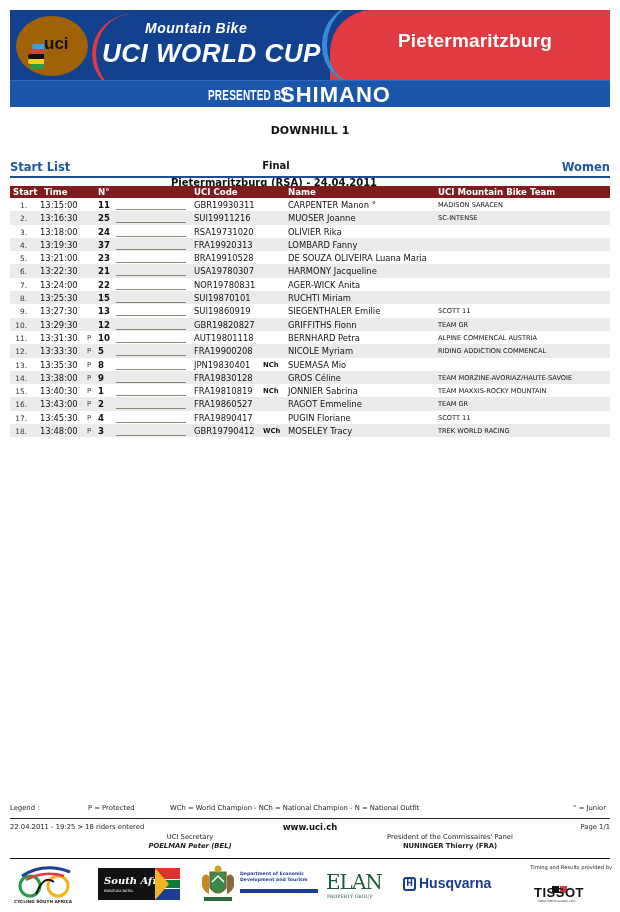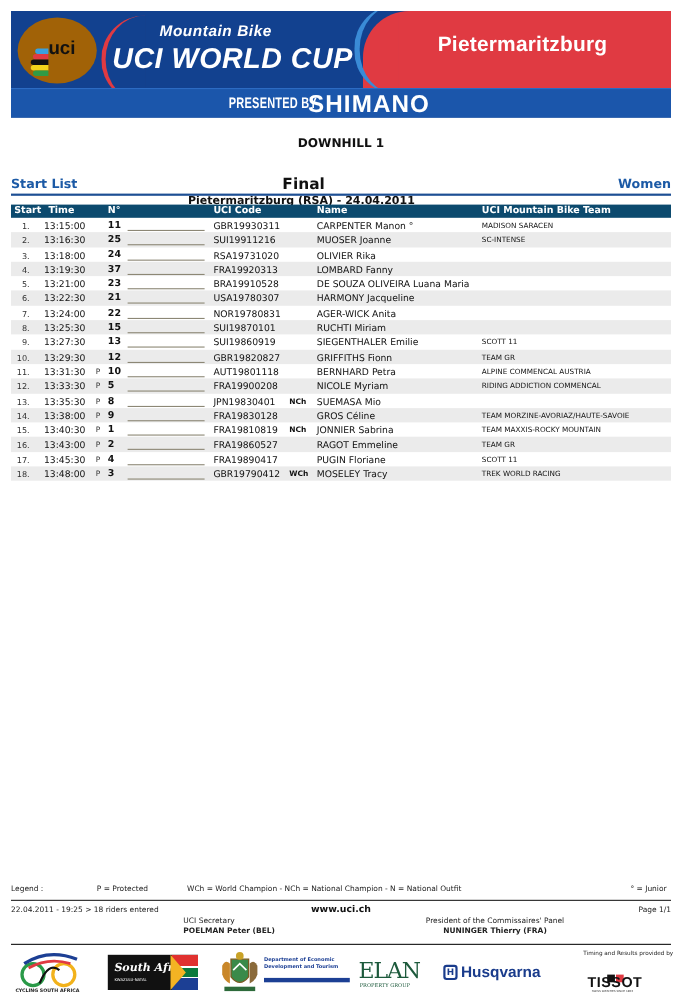--- a/index.html
+++ b/index.html
@@ -20,27 +20,27 @@
     .wc-sub { position: absolute; left: 135px; top: 10px; color: #fff; font-family: "Liberation Sans", sans-serif; font-style: italic; font-weight: bold; font-size: 14px; letter-spacing: 0.5px; }
     .wc-title { position: absolute; left: 92px; top: 28px; color: #fff; font-family: "Liberation Sans", sans-serif; font-style: italic; font-weight: bold; font-size: 26px; letter-spacing: 0.5px; }
     .banner-bottom { position: absolute; left: 0; top: 70px; width: 600px; height: 27px; background: #1b56ab; border-top: 1px solid #2c6bc3; }
     .presented { position: absolute; left: 198px; top: 6px; color: #fff; font-family: "Liberation Sans", sans-serif; font-weight: bold; font-size: 10px; letter-spacing: 0.2px; transform: scaleY(1.4); transform-origin: left top; }
     .shimano { position: absolute; left: 270px; top: 1px; color: #fff; font-family: "Liberation Sans", sans-serif; font-weight: bold; font-size: 22px; letter-spacing: 1px; }
 
     
     .event-title { position: absolute; left: 0; top: 124px; width: 620px; text-align: center; font-weight: bold; font-size: 11px; color: #111; }
     .event-sub { position: absolute; left: 0; top: 141px; width: 548px; text-align: center; font-weight: bold; font-size: 10px; color: #111; margin-top: 36px; }
     .start-list { position: absolute; left: 10px; top: 160px; font-weight: bold; font-size: 11.5px; color: #1c5aa6; }
-    .final { position: absolute; left: 0; top: 160px; width: 552px; text-align: center; font-weight: bold; font-size: 14px; color: #111; }
+    .final { position: absolute; left: 0; top: 160px; width: 552px; text-align: center; font-weight: bold; font-size: 10px; color: #111; }
     .gender { position: absolute; right: 10px; top: 160px; font-weight: bold; font-size: 11.5px; color: #1c5aa6; }
     .title-rule { position: absolute; left: 10px; top: 176px; width: 600px; height: 2px; background: #1d4f94; }
 
     
     .table { position: absolute; left: 10px; top: 186px; width: 600px; font-size: 8.4px; }
-    .thead { position: relative; height: 12px; background: #0c4a6e; color: #fff; font-weight: bold; font-size: 8.6px; }
+    .thead { position: relative; height: 12px; background: #7f1d1d; color: #fff; font-weight: bold; font-size: 8.6px; }
     .thead span { position: absolute; top: 1px; }
     .row { position: relative; height: 13.3px; }
     .row.alt { background: #ebebeb; }
     .row span { position: absolute; top: 2px; white-space: nowrap; }
     .c-start { left: 0; width: 17px; text-align: right; font-size: 7.4px; top: 3px !important; color: #333; }
     .c-time { left: 30px; }
     .c-prot { left: 77px; font-size: 6.8px; top: 3px !important; color: #333; }
     .c-bib { left: 88px; font-weight: bold; font-size: 8.6px; }
     .c-line { left: 106px; width: 70px; height: 0; top: 11px !important; border-bottom: 1px solid #8c8775; }
     .c-code { left: 184px; }
@@ -57,21 +57,21 @@
     
     .legend { position: absolute; left: 10px; top: 804px; width: 600px; height: 10px; font-size: 6.8px; color: #222; }
     .legend span { position: absolute; top: 0; white-space: nowrap; }
     .footer-rule { position: absolute; left: 10px; top: 818px; width: 600px; height: 1px; background: #222; }
     .footer { position: absolute; left: 10px; top: 822px; width: 600px; height: 30px; font-size: 6.8px; color: #222; }
     .footer span { position: absolute; white-space: nowrap; }
     .f-date { left: 0; top: 1px; }
     .f-url { left: 0; width: 600px; text-align: center; top: 0; font-weight: bold; font-size: 8.5px; color: #111; }
     .f-page { right: 0; top: 1px; }
     .f-sec-role { left: 120px; width: 120px; text-align: center; top: 11px; }
-    .f-sec-name { left: 120px; width: 120px; text-align: right; top: 20px; font-weight: bold; }
+    .f-sec-name { left: 120px; width: 120px; text-align: center; top: 20px; font-weight: bold; font-style: italic; }
     .f-pres-role { left: 360px; width: 160px; text-align: center; top: 11px; }
     .f-pres-name { left: 360px; width: 160px; text-align: center; top: 20px; font-weight: bold; }
 
     .logos-rule { position: absolute; left: 10px; top: 858px; width: 600px; height: 1px; background: #111; }
     .logo { position: absolute; }
     .logo-csa { left: 14px; top: 864px; width: 64px; height: 42px; }
     .logo-csa .lbl { position: absolute; left: 0; top: 35px; width: 64px; font-size: 4.3px; font-weight: bold; color: #222; white-space: nowrap; }
     .logo-sa { left: 98px; top: 868px; width: 82px; height: 32px; background: #111; overflow: hidden; }
     .logo-sa .sa-text { position: absolute; left: 6px; top: 7px; color: #fff; font-family: "DejaVu Serif", serif; font-style: italic; font-weight: bold; font-size: 10px; white-space: nowrap; }
     .logo-sa .sa-sub { position: absolute; left: 6px; top: 21px; color: #fff; font-size: 3.5px; white-space: nowrap; }

